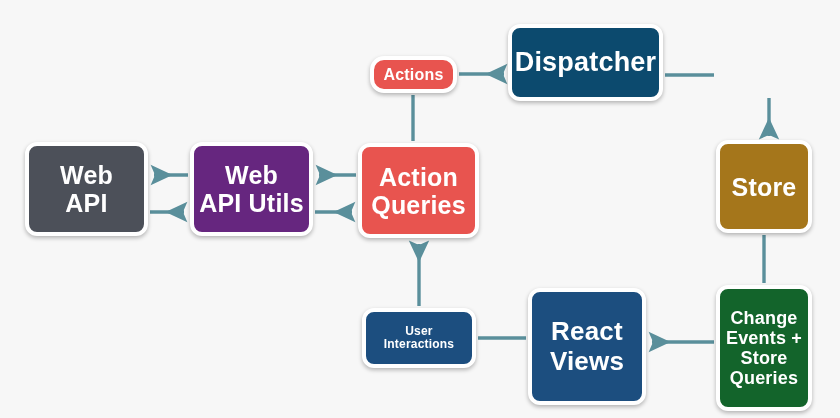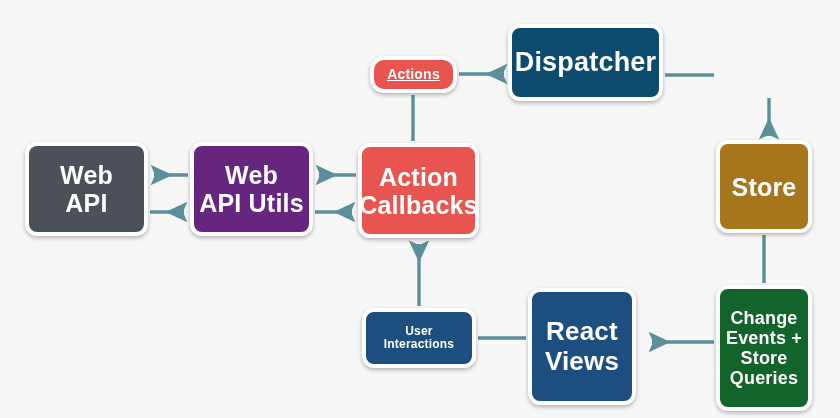--- a/index.html
+++ b/index.html
@@ -45,26 +45,26 @@
     letter-spacing: 0.2px;
     z-index: 2;
     white-space: pre-line;
   }
   .pill {
     border-radius: 14px;
   }
   .n-webapi        { left: 25px;  top: 142px; width: 123px; height: 94px;  font-size: 25px; }
   .n-webapiutils   { left: 190px; top: 142px; width: 123px; height: 94px;  font-size: 25px; }
   .n-actioncreators{ left: 358px; top: 143px; width: 121px; height: 95px;  font-size: 25px; }
-  .n-actions       { left: 370px; top: 56px;  width: 87px;  height: 37px;  font-size: 14px; border-radius: 14px; text-decoration: underline; }
+  .n-actions       { left: 370px; top: 56px;  width: 87px;  height: 37px;  font-size: 16px; border-radius: 14px; }
   .n-dispatcher    { left: 508px; top: 24px;  width: 155px; height: 77px;  font-size: 27px; }
   .n-callbacks     { left: 716px; top: 56px;  width: 108px; height: 40px;  font-size: 15px; border-radius: 14px; }
   .n-store         { left: 716px; top: 140px; width: 96px;  height: 93px;  font-size: 25px; }
   .n-changeevents  { left: 716px; top: 285px; width: 96px;  height: 126px; font-size: 18px; }
-  .n-reactviews    { left: 528px; top: 288px; width: 108px; height: 117px; font-size: 26px; }
+  .n-reactviews    { left: 528px; top: 288px; width: 118px; height: 117px; font-size: 26px; }
   .n-userinter     { left: 362px; top: 308px; width: 114px; height: 60px;  font-size: 12px; border-radius: 12px; }
 </style>
 </head>
 <body>
 
 <div id="canvas">
 
   <svg id="edges" viewBox="0 0 840 418" xmlns="http://www.w3.org/2000/svg">
     <defs>
       <marker id="arrowhead" markerWidth="7" markerHeight="7" refX="5.4" refY="3.2" orient="auto" markerUnits="strokeWidth">
@@ -100,21 +100,21 @@
     </g>
   </svg>
 
   <div class="node n-webapi" style="background:#4c5059;">Web
 API</div>
 
   <div class="node n-webapiutils" style="background:#66267f;">Web
 API Utils</div>
 
   <div class="node n-actioncreators" style="background:#e8544f;">Action
-Callbacks</div>
+Queries</div>
 
   <div class="node pill n-actions" style="background:#e8544f;">Actions</div>
 
   <div class="node n-dispatcher" style="background:#0c4a6e;">Dispatcher</div>
 
 
   <div class="node n-store" style="background:#a5761b;">Store</div>
 
   <div class="node n-changeevents" style="background:#13642b;">Change
 Events +

